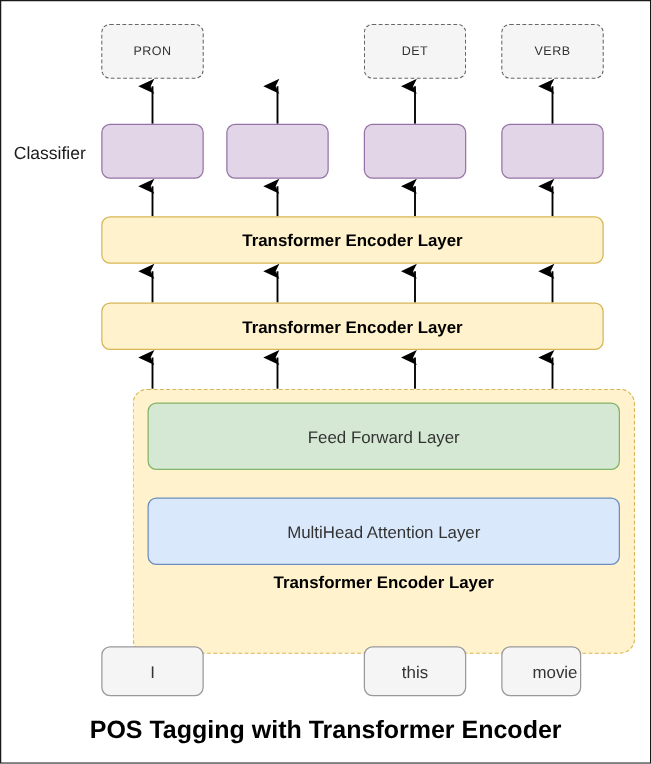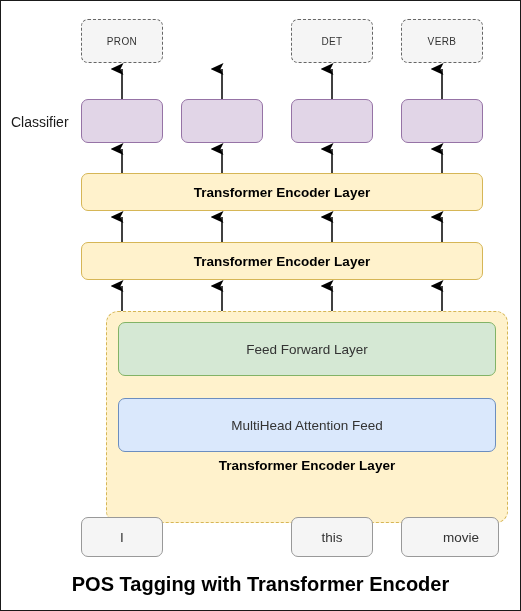--- a/index.html
+++ b/index.html
@@ -184,31 +184,31 @@
     <span>Transformer Encoder Layer</span>
   </div>
 
   <div class="box encoder-group" style="left:81px; top:310px; width:402px; height:212px;margin-left:24px;">
 
     <div class="box ff-box" style="left:11px; top:10px; width:378px; height:54px;">
       <span>Feed Forward Layer</span>
     </div>
 
     <div class="box mha-box" style="left:11px; top:86px; width:378px; height:54px;">
-      <span>MultiHead Attention Feed</span>
+      <span>MultiHead Attention Layer</span>
     </div>
 
     <div class="group-label" style="top:146px;">Transformer Encoder Layer</div>
   </div>
 
   <div class="box token-box" style="left:80px;  top:516px; width:82px; height:40px;">
     <span>I</span>
   </div>
   <div class="box token-box" style="left:290px; top:516px; width:82px; height:40px;text-align:center;">
     <span>this</span>
   </div>
-  <div class="box token-box" style="left:400px; top:516px; width:98px; height:40px;padding-left:22px;">
+  <div class="box token-box" style="left:400px; top:516px; width:64px; height:40px;padding-left:22px;">
     <span>movie</span>
   </div>
 
   <div class="figure-title" style="top:572px;">POS Tagging with Transformer Encoder</div>
 
 </div>
 
 </body></html>

